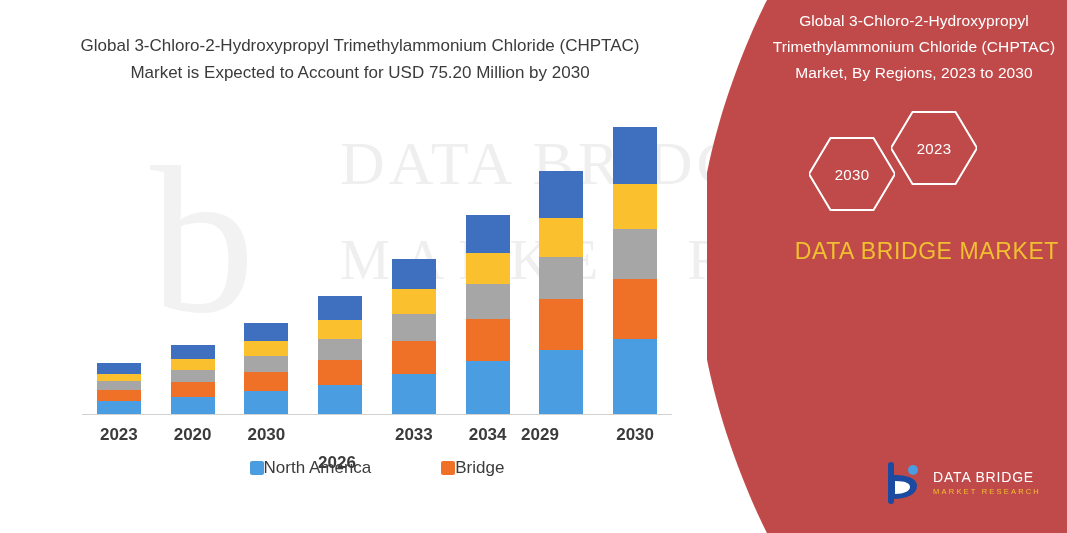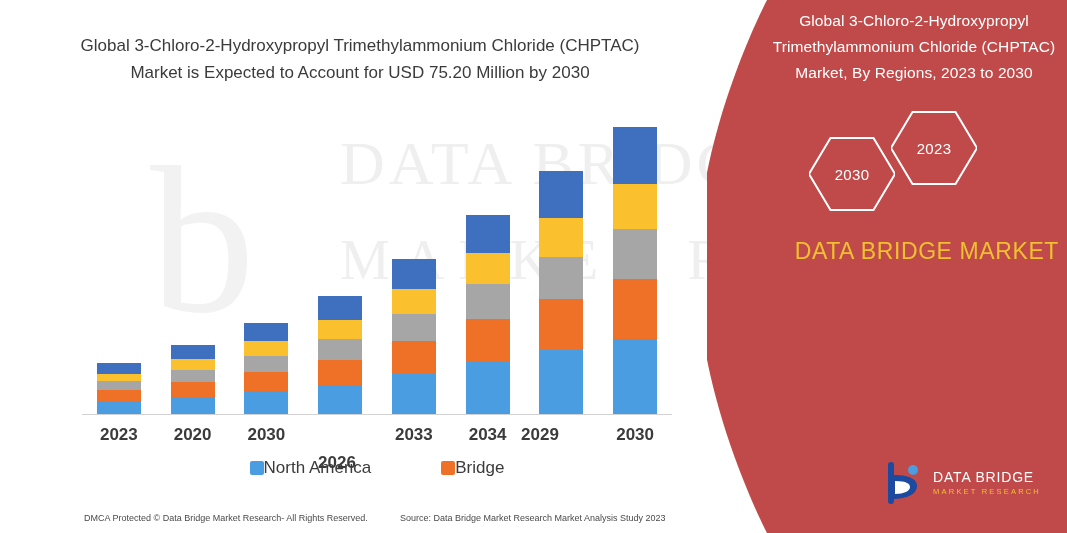--- a/index.html
+++ b/index.html
@@ -343,24 +343,20 @@
         <div class="legend-item">
           <span class="legend-swatch" style="background: rgb(74, 157, 224);"></span>
           <span class="legend-label">North America</span>
         </div>
         <div class="legend-item">
           <span class="legend-swatch" style="background: rgb(238, 113, 39);"></span>
           <span class="legend-label">Bridge</span>
         </div>
       </div>
 
-    <div class="footer">
-      <div class="dmca">DMCA Protected © Data Bridge Market Research-  All Rights Reserved.</div>
-      <div class="source">Source: Data Bridge Market Research  Market Analysis Study 2023</div>
-    </div>
   </div>
 
   <div class="right-panel">
     <div class="panel-title">Global 3-Chloro-2-Hydroxypropyl Trimethylammonium Chloride (CHPTAC) Market, By Regions, 2023 to 2030</div>
 
     <div class="hex-wrap">
       <div class="hex hex-2030">
         <svg width="86" height="76" viewBox="0 0 86 76">
           <polygon points="21.5,2 64.5,2 86,38 64.5,74 21.5,74 0,38" fill="none" stroke="#ffffff" stroke-width="2"></polygon>
         </svg>

